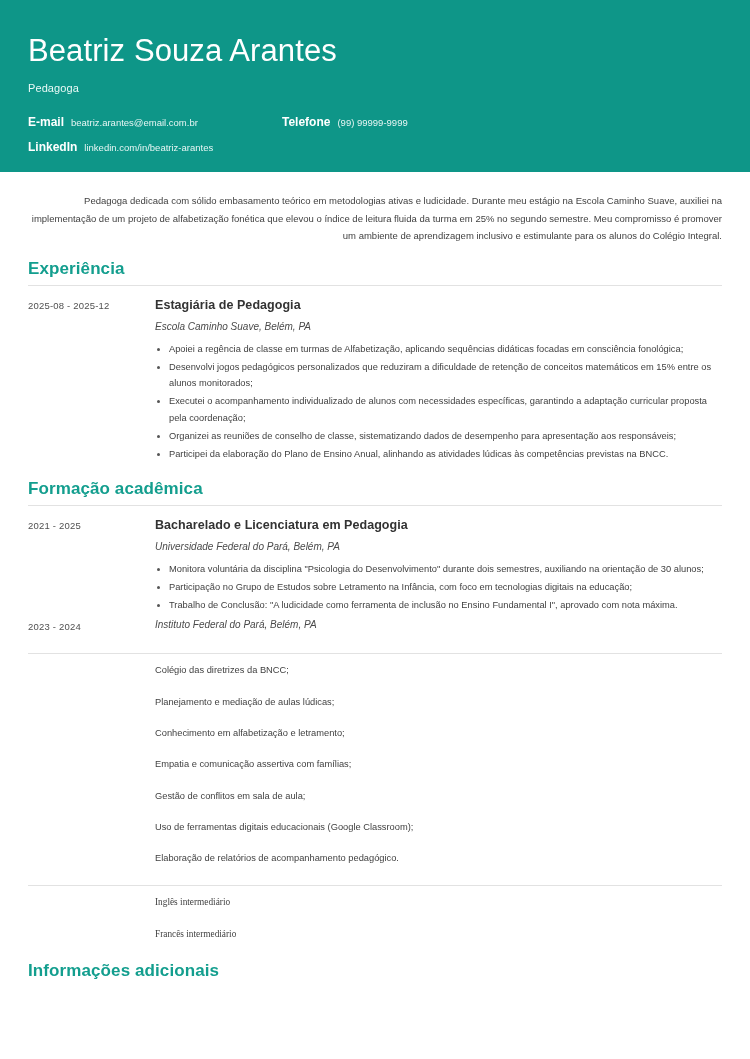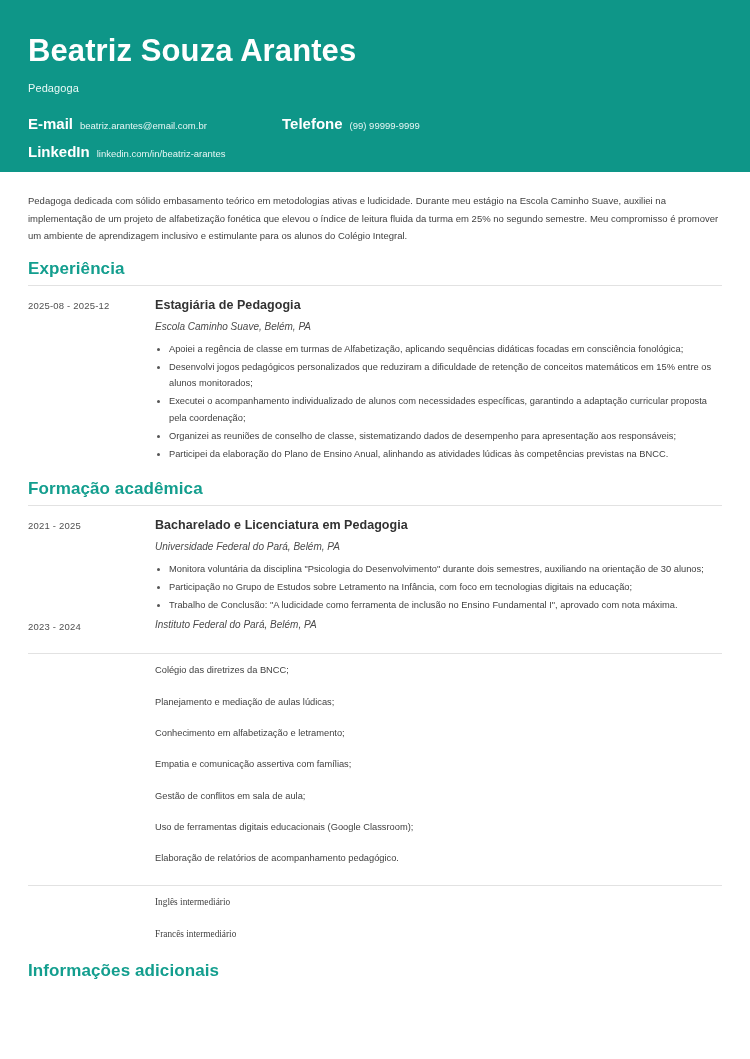--- a/index.html
+++ b/index.html
@@ -26,21 +26,21 @@
   
   .banner {
     background: #0e9688;
     height: 172px;
     box-sizing: border-box;
     padding: 28px 28px 0 28px;
     color: #ffffff;
   }
   .full-name {
     font-size: 31px;
-    font-weight: bold;
+    font-weight: normal;
     letter-spacing: 0.1px;
     line-height: 1.1;
     margin: 0 0 0 0;
     padding-top: 6px;
     color: #ffffff;
   }
   .job-title {
     font-size: 11px;
     font-weight: normal;
     margin-top: 14px;
@@ -58,41 +58,41 @@
     margin-bottom: 13px;
   }
   .contact-cell {
     display: flex;
     align-items: baseline;
     white-space: nowrap;
   }
   .contact-cell.col1 { width: 254px; }
   .c-label {
     font-weight: bold;
-    font-size: 15px;
+    font-size: 12px;
     color: #ffffff;
     margin-right: 7px;
   }
   .c-value {
     font-size: 9.5px;
     color: #e7f6f4;
     font-weight: normal;
   }
 
   
   .body-wrap {
     padding: 0 28px;
     box-sizing: border-box;
   }
   .summary {
     font-size: 9.5px;
     line-height: 1.85;
     color: #3f3f3f;
     margin-top: 20px;
-    text-align: left;
+    text-align: right;
   }
 
   .section {
     margin-top: 14px;
   }
   .section-title {
     color: #139e8e;
     font-size: 17px;
     font-weight: bold;
     letter-spacing: 0.1px;

